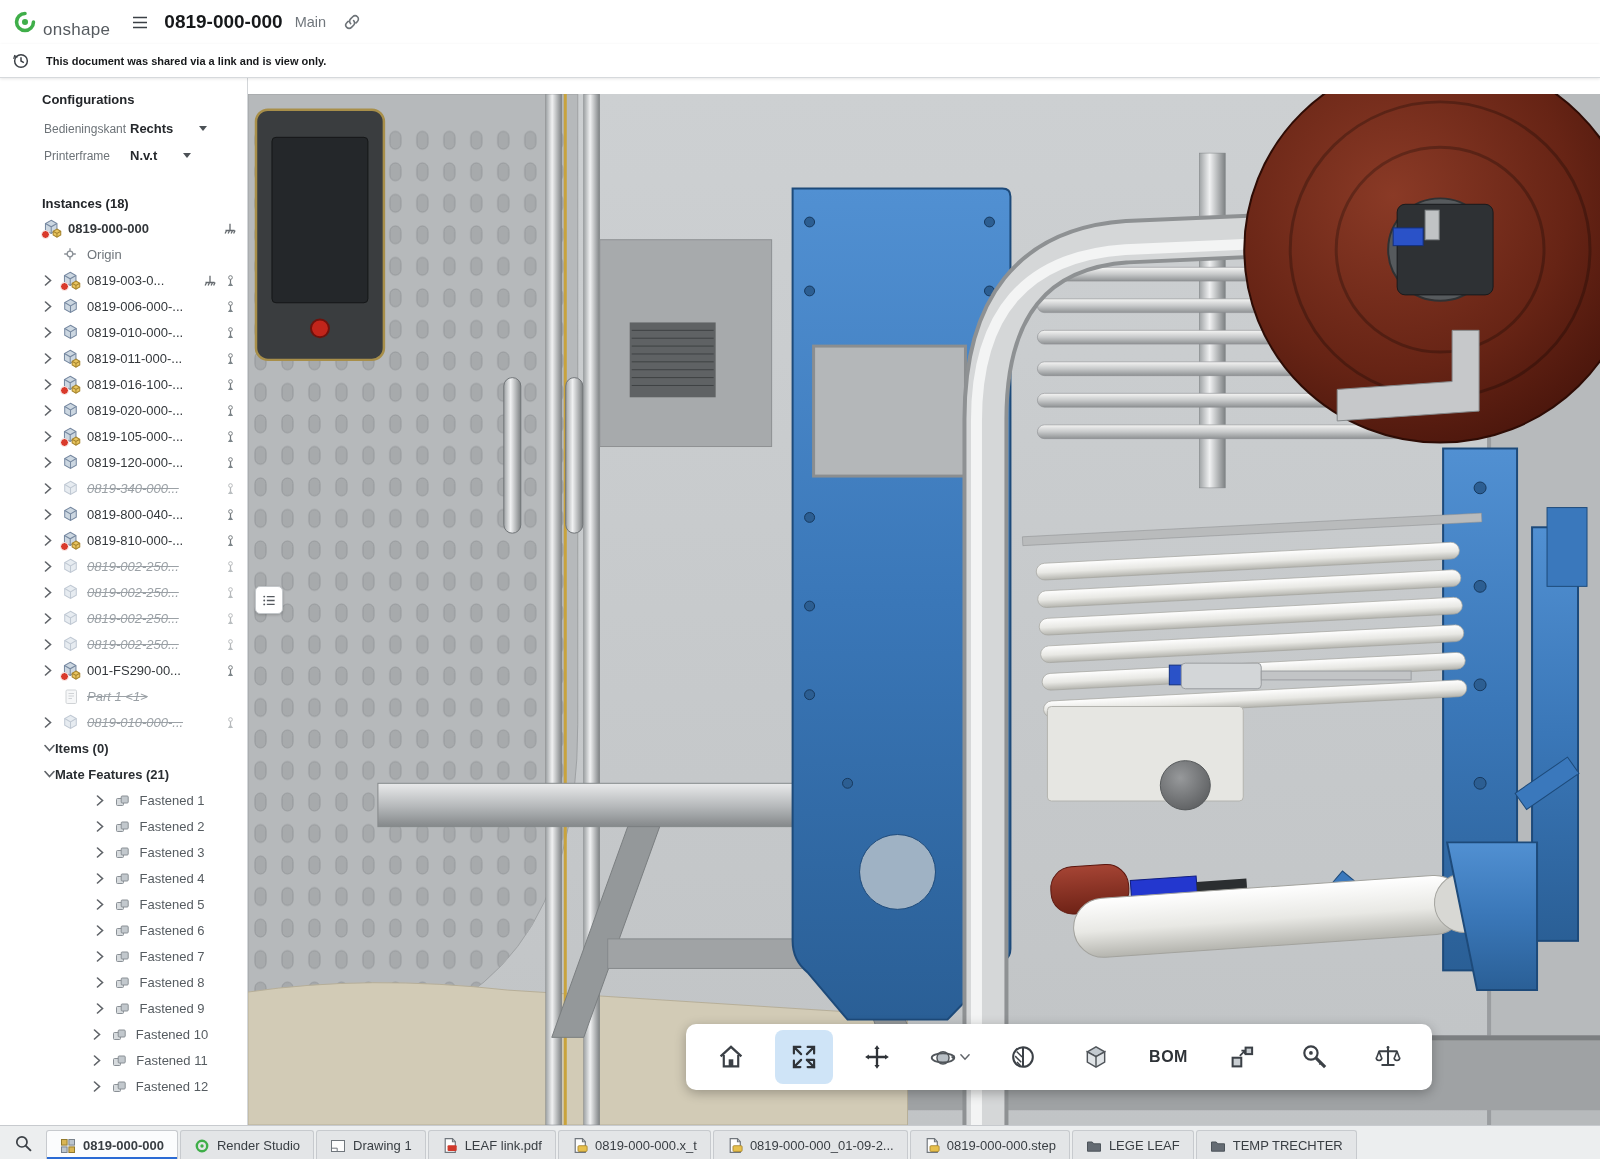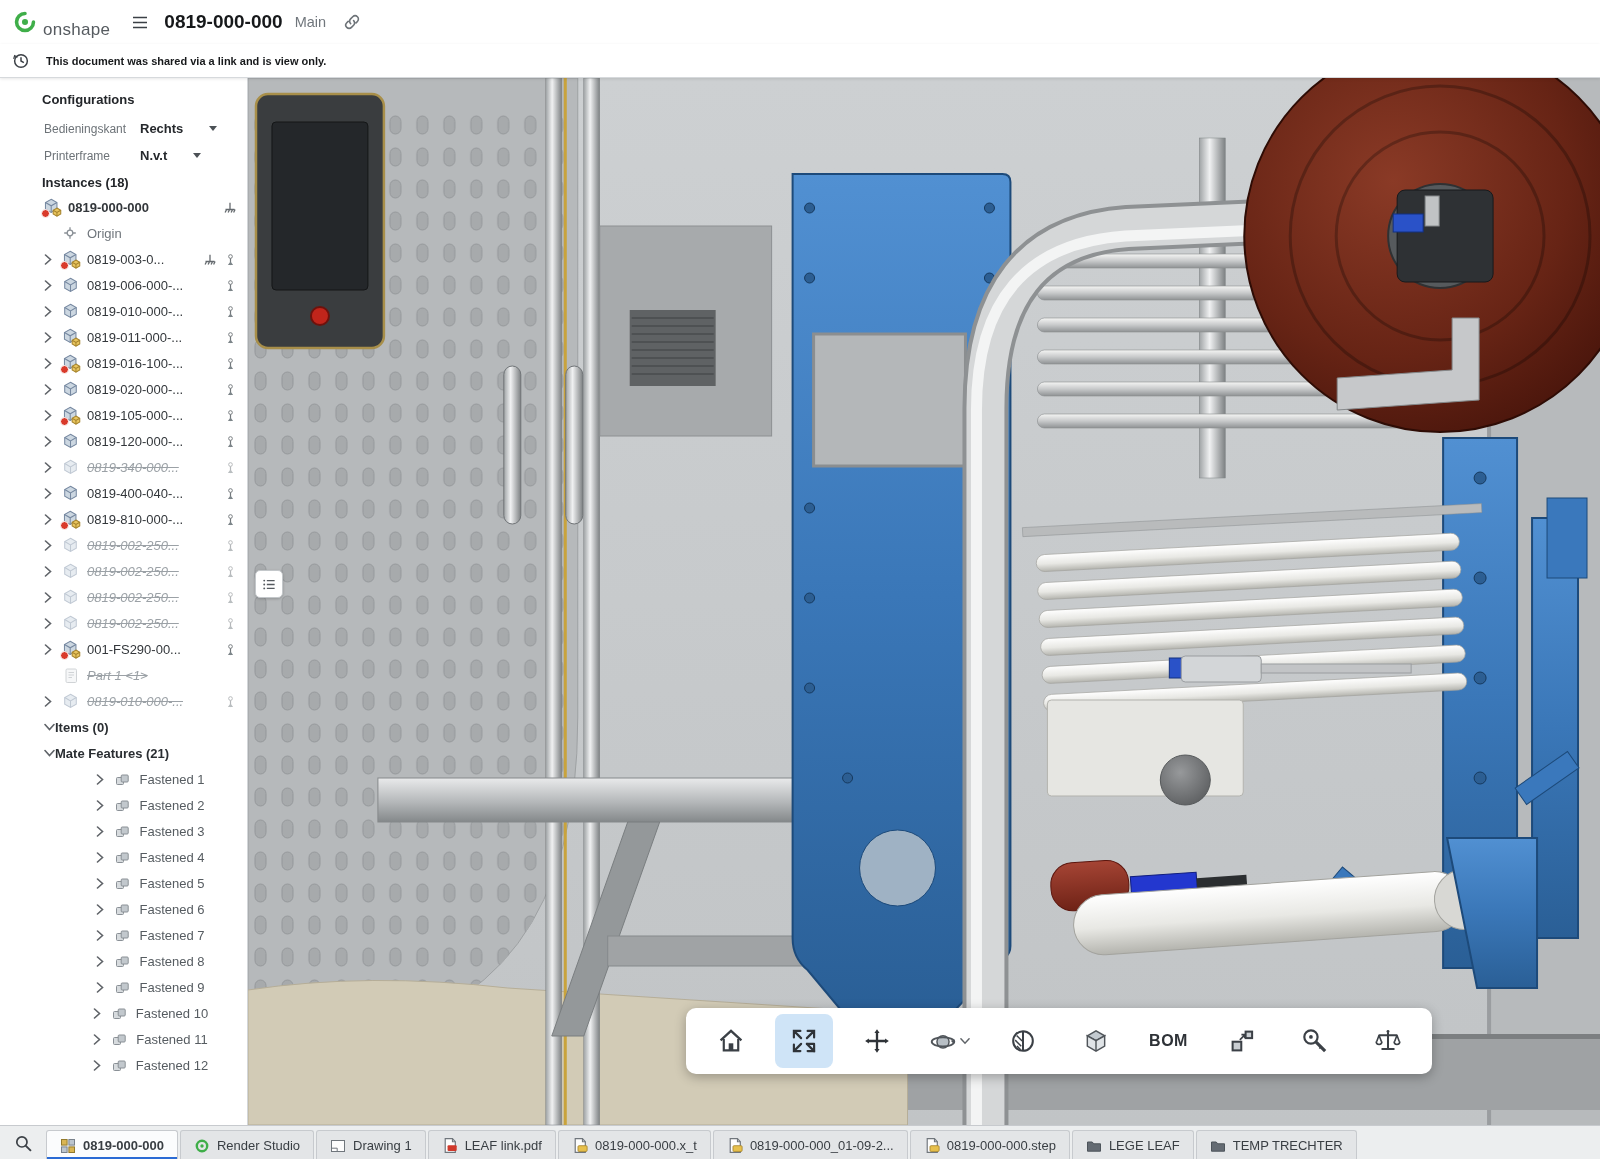--- a/index.html
+++ b/index.html
@@ -16,29 +16,29 @@
   .link-btn{margin-left:6px;display:flex;}
   
   .notice{height:33px;display:flex;align-items:center;gap:16px;padding:0 12px;background:#fff;
           border-bottom:1px solid #d6d9dc;box-shadow:0 1px 3px rgba(0,0,0,.10);position:relative;z-index:6;}
   .notice-text{font-weight:700;font-size:11px;color:#17191b;}
   
   .main{display:flex;height:1047px;position:relative;z-index:1;}
   .sidebar{width:247px;min-width:247px;background:#fff;border-right:1px solid #d3d6d9;
            padding-top:10px;font-size:13px;overflow:hidden;}
   .sec-title{font-weight:700;font-size:13px;padding:4px 22px 8px 42px;color:#23262a;}
-  .cfg-row{display:flex;align-items:center;height:27px;padding-left:44px;gap:10px;cursor:pointer;}
+  .cfg-row{display:flex;align-items:center;height:27px;padding-left:44px;cursor:pointer;}
   .cfg-label{color:#6d7378;font-size:12px;width:86px;flex:none;}
   .cfg-value{font-size:13px;font-weight:600;color:#26292d;display:flex;align-items:center;gap:26px;}
   .caret{width:0;height:0;border-left:4px solid transparent;border-right:4px solid transparent;border-top:5px solid #4c5156;}
   .filter-row{display:flex;align-items:center;gap:9px;padding:8px 14px 8px 46px;}
   .filter-input{width:118px;height:24px;border:1px solid #c5c9cc;border-radius:4px;padding:0 8px;font-size:12.5px;
                 font-family:"Liberation Sans",sans-serif;color:#33373b;outline:none;}
   .filter-input::placeholder{font-style:italic;color:#9aa0a5;}
-  .tree-head{font-weight:700;padding:6px 10px 4px 42px;color:#23262a;}
+  .tree-head{font-weight:700;padding:6px 10px 4px 42px;color:#23262a;margin-top:21px;}
   .row{display:flex;align-items:center;height:26px;padding:0 10px 0 44px;gap:5px;cursor:pointer;white-space:nowrap;}
   .row .chev{width:14px;flex:none;display:flex;align-items:center;}
   .row .ic{width:19px;height:18px;flex:none;position:relative;display:flex;align-items:center;}
   .row .lbl{overflow:hidden;text-overflow:ellipsis;color:#33373b;}
   .row .ris{margin-left:auto;display:flex;gap:7px;align-items:center;}
   .row .ri{display:none;opacity:.85;}
   .row[data-right~="mate"] .ri-mate{display:block;}
   .row[data-right~="anchor"] .ri-anchor{display:block;}
   .row .ic svg{display:none;}
   .row[data-icon="part"] .ic .ic-part{display:block;}
@@ -47,21 +47,21 @@
   .badge{display:none;position:absolute;left:-3px;bottom:-2px;width:9px;height:9px;border-radius:50%;
          background:#d93a2b;border:1.5px solid #fff;box-sizing:border-box;}
   .row[data-flags~="linked"] .badge{display:block;}
   .row[data-flags~="suppressed"] .lbl{color:#9ba1a6;font-style:italic;text-decoration:line-through;}
   .row[data-flags~="suppressed"] .ic, .row[data-flags~="suppressed"] .ri{opacity:.45;}
   .row[data-flags~="nochev"] .chev{visibility:hidden;}
   .sec-toggle{display:flex;align-items:center;gap:0;height:26px;padding-left:44px;font-weight:700;color:#2a2e32;cursor:pointer;}
   .mate-row{padding-left:64px;justify-content:center;}
   .mate-row .lbl{color:#565c61;}
   
-  .viewport{position:relative;flex:1;overflow:hidden;background:#c6c9cb;}
+  .viewport{position:relative;flex:1;overflow:hidden;background:#c6c9cb;margin-top:16px;}
   .scene{position:absolute;inset:0;width:100%;height:100%;}
   .float-list-btn{position:absolute;left:7px;top:492px;width:26px;height:26px;background:#fff;border:1px solid #c3c7ca;
                   border-radius:5px;display:flex;align-items:center;justify-content:center;box-shadow:0 1px 3px rgba(0,0,0,.2);cursor:pointer;}
   .vp-toolbar{position:absolute;left:438px;top:930px;width:730px;height:66px;background:#fff;border-radius:10px;
               box-shadow:0 3px 12px rgba(0,0,0,.28);display:flex;align-items:center;justify-content:space-around;padding:0 8px;}
   .tool-btn{width:58px;height:54px;display:flex;align-items:center;justify-content:center;border-radius:8px;cursor:pointer;gap:4px;}
   .tool-btn.active{background:#cfe4f7;}
   .bom{font-weight:700;font-size:16px;color:#2e3237;letter-spacing:.5px;}
   
   .tabbar{height:34px;background:#eceeef;border-top:1px solid #c7cace;display:flex;align-items:flex-end;padding-left:6px;}
@@ -496,21 +496,21 @@
           <svg width="8" height="11" viewBox="0 0 8 11">
               <use href="#g-chev"></use>
             </svg>
         </span>
         <span class="ic">
           <svg class="ic-part" width="15" height="16" viewBox="0 0 14 15.5">
               <use href="#g-part"></use>
             </svg>
 
         </span>
-        <span class="lbl">0819-400-040-...</span>
+        <span class="lbl">0819-800-040-...</span>
         <span class="ris">
 
           <svg class="ri ri-mate" width="13" height="13" viewBox="0 0 14 13">
               <use href="#g-mate"></use>
             </svg>
         </span>
       </div>
         <div class="row" data-flags="linked" data-right="mate" data-icon="assembly">
         <span class="chev">
           <svg width="8" height="11" viewBox="0 0 8 11">

